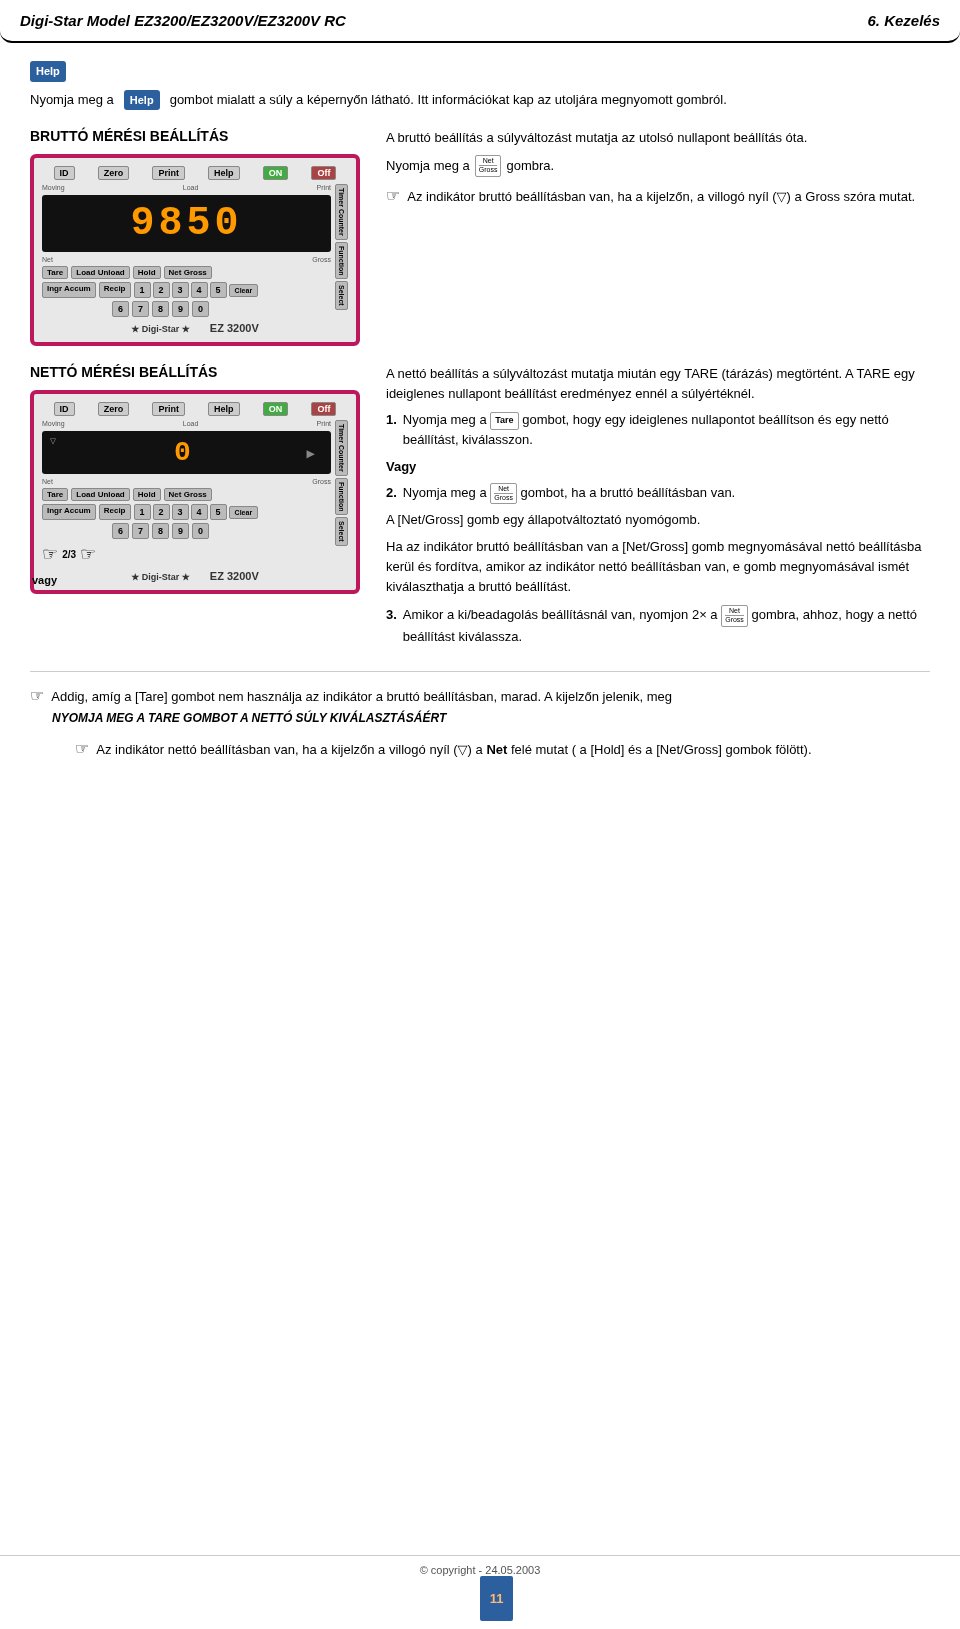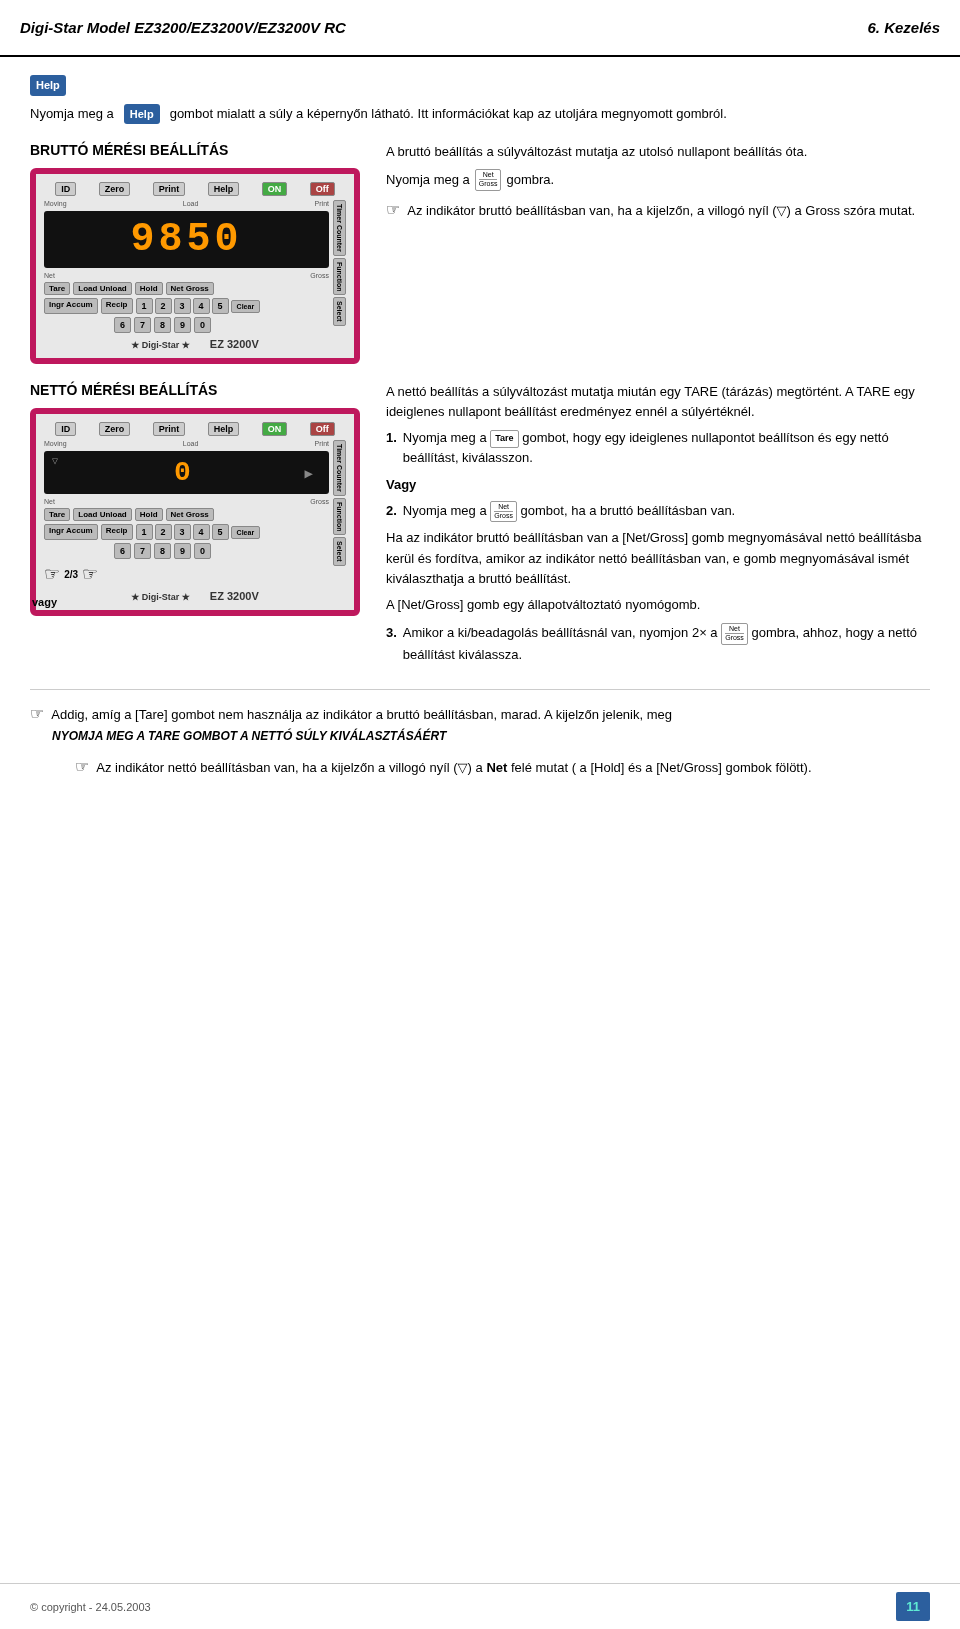--- a/index.html
+++ b/index.html
@@ -11,23 +11,24 @@
       width: 960px;
       min-height: 1629px;
       position: relative;
     }
 
     
     .header {
       display: flex;
       justify-content: space-between;
       align-items: center;
-      padding: 19px 20px;
+      padding: 12px 20px;
       border-bottom: 2px solid #000;
       margin-bottom: 18px;
+      border-radius: 12px;
     }
     .header-title {
       font-size: 15px;
       font-weight: bold;
       font-style: italic;
     }
     .header-chapter {
       font-size: 15px;
       font-weight: bold;
       font-style: italic;
@@ -81,21 +82,21 @@
     }
     .right-col {
       flex: 1;
       line-height: 1.55;
     }
 
     
     .device-img {
       width: 330px;
       background: #e8e8e8;
-      border: 6px solid #be185d;
+      border: 4px solid #be185d;
       border-radius: 6px;
       padding: 8px;
       font-size: 10px;
     }
     .device-top-row {
       display: flex;
       justify-content: space-around;
       margin-bottom: 4px;
     }
     .dev-btn {
@@ -234,31 +235,32 @@
     .footer {
       position: absolute;
       bottom: 0;
       left: 0;
       right: 0;
       display: flex;
       justify-content: space-between;
       align-items: center;
       padding: 8px 30px;
       border-top: 1px solid #ccc;
+      flex-direction: column;
     }
     .footer-copy {
       font-size: 11px;
       color: #555;
     }
     .page-num {
       background: #2c5f9e;
-      color: #5eead4;
+      color: #fdba74;
       font-size: 13px;
       font-weight: bold;
-      padding: 7px 10px;
+      padding: 15px 10px;
       border-radius: 2px;
       margin-left: 33px;
     }
 
     .list-item {
       display: flex;
       gap: 6px;
       margin-bottom: 6px;
       line-height: 1.55;
     }
@@ -477,22 +479,22 @@
         <span>
           <span>Nyomja meg a</span>
           <span class="net-gross-badge" style="display:inline-block;vertical-align:middle;">
             <span class="ng-top">Net</span>
             <span class="ng-bottom">Gross</span>
           </span>
           <span>gombot, ha a bruttó beállításban van.</span>
         </span>
       </div>
 
+      <p>A [Net/Gross] gomb egy állapotváltoztató nyomógomb.</p>
       <p>Ha az indikátor bruttó beállításban van a [Net/Gross] gomb megnyomásával nettó beállításba kerül és fordítva, amikor az indikátor nettó beállításban van, e gomb megnyomásával ismét kiválaszthatja a bruttó beállítást.</p>
-      <p>A [Net/Gross] gomb egy állapotváltoztató nyomógomb.</p>
 
       <div class="list-item" style="margin-top:8px;">
         <span class="list-num">3.</span>
         <span>
           <span>Amikor a ki/beadagolás beállításnál van, nyomjon 2× a</span>
           <span class="net-gross-badge" style="display:inline-block;vertical-align:middle;">
             <span class="ng-top">Net</span>
             <span class="ng-bottom">Gross</span>
           </span>
           <span>gombra, ahhoz, hogy a nettó beállítást kiválassza.</span>

